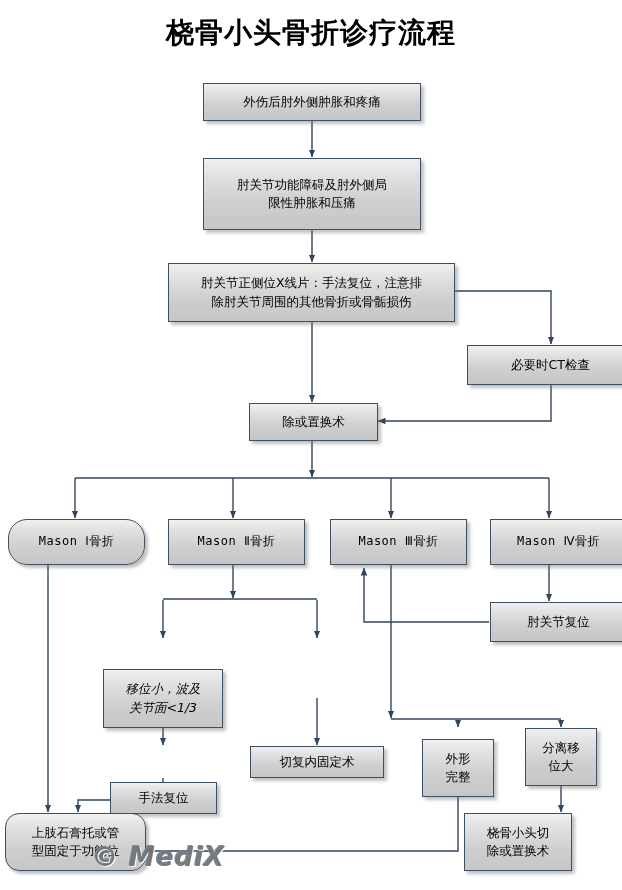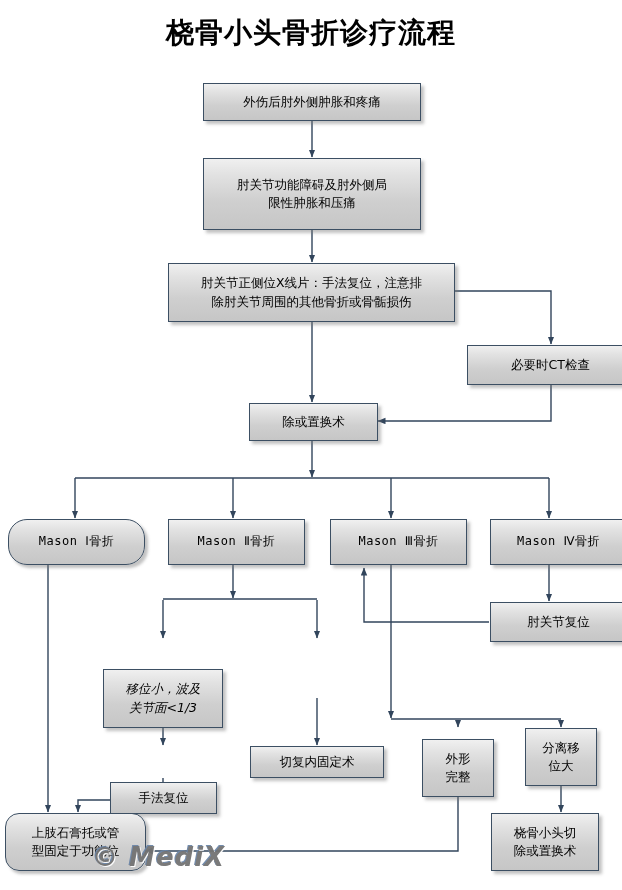--- a/index.html
+++ b/index.html
@@ -173,18 +173,18 @@
 
   <div class="node" style="left:422px; top:728px; width:72px; height:58px;margin-top:11px;">外形
 完整</div>
 
   <div class="node" style="left:525px; top:728px; width:72px; height:58px;">分离移
 位大</div>
 
   <div class="node" style="left:5px; top:813px; width:141px; height:58px;border-radius:14px;">上肢石膏托或管
 型固定于功能位</div>
 
-  <div class="node" style="left:491px; top:813px; width:108px; height:58px;">桡骨小头切
+  <div class="node" style="left:464px; top:813px; width:108px; height:58px;">桡骨小头切
 除或置换术</div>
 
   <div class="watermark">© MediX</div>
 
 </div>
 
 </body></html>

